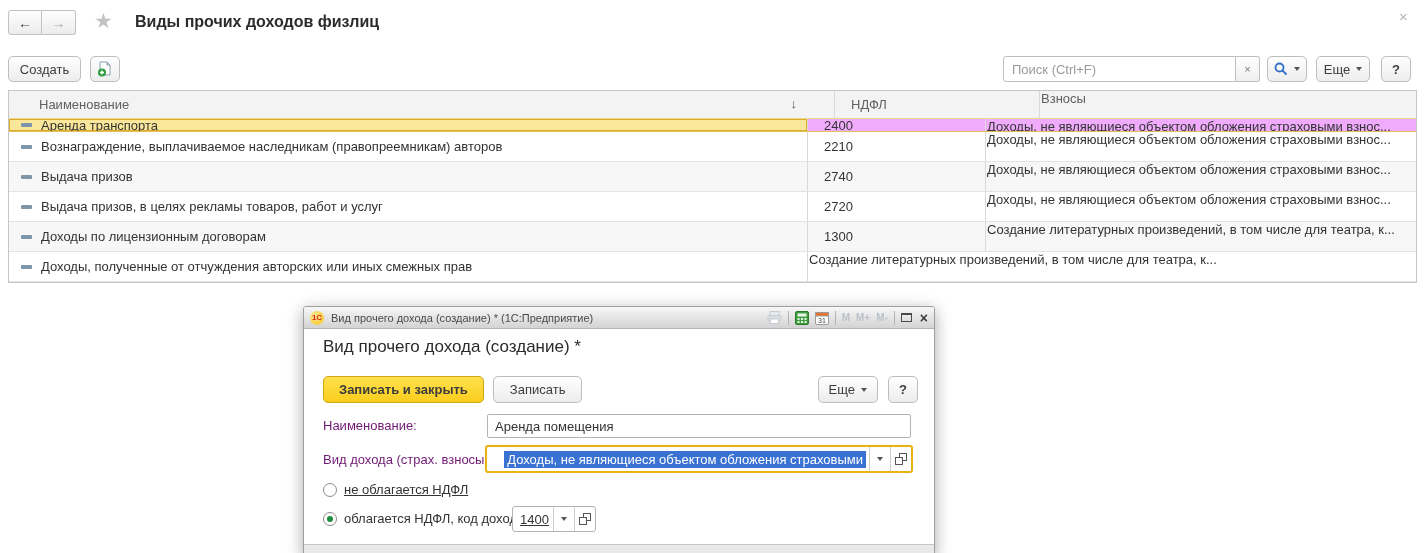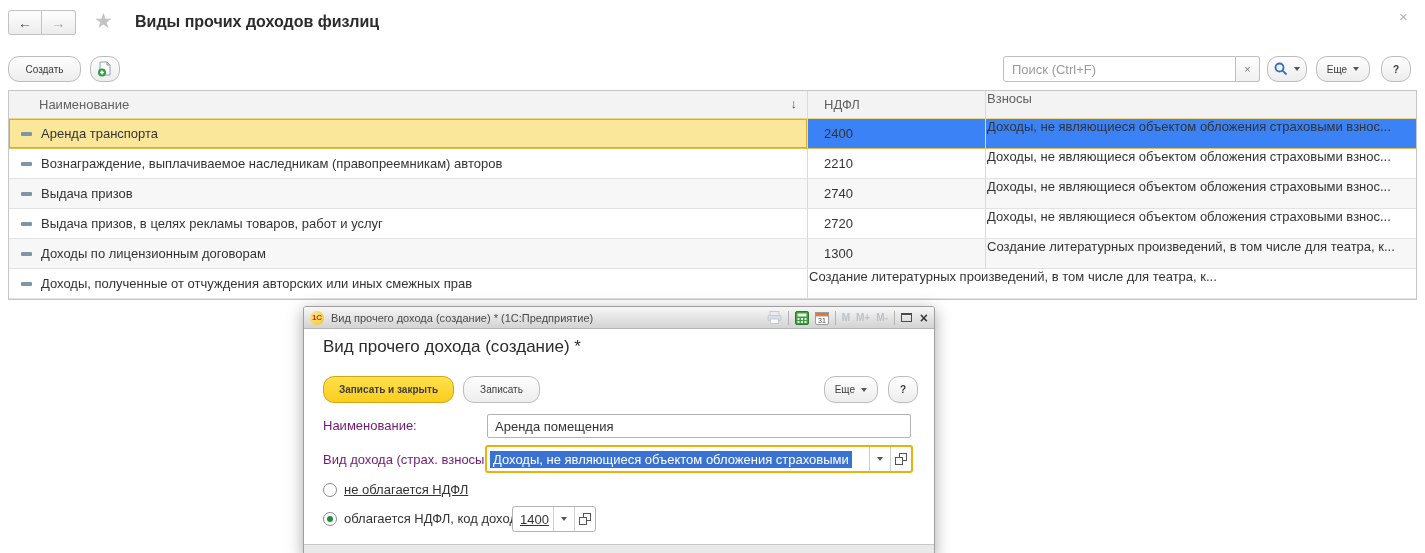--- a/index.html
+++ b/index.html
@@ -11,39 +11,39 @@
   .navbtn { width:34px; height:25px; background:linear-gradient(#fefefe,#ececec); border:1px solid #c2c2c2;
             display:flex; align-items:center; justify-content:center; font-size:14px; color:#444; cursor:default; }
   .navbtn.back { border-radius:3px 0 0 3px; }
   .navbtn.fwd  { border-radius:0 3px 3px 0; border-left:none; color:#a6a6a6; }
   .star { position:absolute; left:94px; top:9px; font-size:21px; color:#c3c3c3; }
   .page-title { position:absolute; left:135px; top:13px; font-size:16px; font-weight:bold; color:#2b2b2b; }
   .page-close { position:absolute; left:1399px; top:8px; font-size:15px; color:#b5b5b5; }
 
   
   .btn { display:inline-flex; align-items:center; justify-content:center; background:linear-gradient(#fefefe,#ededed);
-         border:1px solid #bdbdbd; border-radius:11px; color:#3c3c3c; font-size:10px; height:26px; }
+         border:1px solid #bdbdbd; border-radius:5px; color:#3c3c3c; font-size:13px; height:26px; }
   .tb-create { position:absolute; left:8px; top:56px; width:73px; }
   .tb-newicon { position:absolute; left:90px; top:56px; width:30px; }
   .tri { width:0; height:0; border-left:3.5px solid transparent; border-right:3.5px solid transparent; border-top:4px solid #555; margin-left:6px; }
   .search-wrap { position:absolute; left:990px; top:56px; width:270px; height:26px; display:flex;padding-left:13px; }
   .search-input { flex:1; border:1px solid #bfbfbf; border-radius:3px 0 0 3px; padding:0 8px; font-size:13px; color:#333; font-family:inherit; outline:none; background:#fff; }
   .search-input::placeholder { color:#9a9a9a; }
   .search-clear { width:24px; height:26px; border:1px solid #bfbfbf; border-left:none; border-radius:0 3px 3px 0;
                   background:linear-gradient(#fefefe,#f0f0f0); color:#777; font-size:11px; display:flex; align-items:center; justify-content:center; }
   .tb-mag  { position:absolute; left:1267px; top:56px; width:40px; }
   .tb-more { position:absolute; left:1316px; top:56px; width:54px; }
   .tb-help { position:absolute; left:1381px; top:56px; width:30px; font-weight:bold; }
 
   
   .grid { position:absolute; left:8px; top:90px; width:1409px; border:1px solid #c6c6c6; background:#fff; }
-  .g-head { display:flex; height:28px; background:#f3f3f3; border-bottom:1px solid #c9c9c9; color:#616161; font-size:13px; }
+  .g-head { display:flex; height:28px; background:#f3f3f3; border-bottom:1px solid #c9c9c9; color:#616161; font-size:13px;gap:27px; }
   .g-row  { display:flex; height:30px; border-bottom:1px solid #e3e3e3; color:#333; font-size:13px; background:#fff; }
   .g-row.alt { background:#f7f7f7; }
-  .g-row.selected { background:#3b82f6; border-top:1px solid #ecd68b; border-bottom:1px solid #e3bd55; height:31px; margin-top:-1px; }
+  .g-row.selected { background:#f0abfc; border-top:1px solid #ecd68b; border-bottom:1px solid #e3bd55; height:14px; margin-top:-1px; }
   .c-name { width:798px; display:flex; align-items:center; padding-left:12px; position:relative; overflow:hidden; white-space:nowrap; }
   .g-head .c-name { padding-left:30px; }
   .c-ndfl { width:178px; display:flex; align-items:center; padding-left:16px; border-left:1px solid #d9d9d9; }
   .c-vzn  { flex:1; display:flex; align-items:flex-start; padding-left:1px; border-left:1px solid #d9d9d9; overflow:hidden; white-space:nowrap; }
   .g-row.selected .c-name { background:#fae79a; box-shadow:inset 0 0 0 1px #dcab28; }
   .dash { display:inline-block; width:11px; height:4px; background:#7d96a9; border-radius:1px; margin-right:9px; flex:none; }
   .sort-arrow { position:absolute; right:10px; top:5px; color:#555; font-size:13px; }
 
   
   .dialog { position:absolute; left:303px; top:306px; width:632px; height:250px; background:#fff;
@@ -64,21 +64,21 @@
   .btn-primary { background:linear-gradient(#ffe14d,#fbcd1d); border:1px solid #d1a713; font-weight:bold; padding:0 15px; height:27px; }
   .btn-save { margin-left:9px; padding:0 16px; height:27px; }
   .btn-dlg-more { margin-left:auto; padding:0 10px; height:27px; }
   .btn-dlg-help { margin-left:10px; width:30px; height:27px; font-weight:bold; }
 
   .fld-label { position:absolute; left:19px; font-size:13px; color:#701a75; }
   .inp { position:absolute; left:183px; width:424px; height:24px; border:1px solid #b3b3b3; border-radius:2px;
          font-size:13px; color:#333; padding:0 7px; font-family:inherit; background:#fff; outline:none; }
   .combo { position:absolute; left:181px; top:138px; width:428px; height:28px; border:2px solid #e7b30e; border-radius:3px;
            background:#fff; display:flex; align-items:stretch; }
-  .combo .val { flex:1; display:flex; align-items:center; padding:0 3px; overflow:hidden; white-space:nowrap; }
+  .combo .val { flex:1; display:flex; align-items:center; padding:0 3px; overflow:hidden; white-space:nowrap;justify-content:flex-end; }
   .sel-text { background:#3a72d4; color:#fff; font-size:13px; padding:1px 3px; white-space:nowrap; }
   .combo-btn { width:21px; display:flex; align-items:center; justify-content:center; border-left:1px solid #cfcfcf; }
   .combo-btn .tri { margin:0; }
   .mini-combo { position:absolute; left:208px; top:199px; width:84px; height:26px; border:1px solid #b3b3b3; border-radius:3px;
                 background:#fff; display:flex; align-items:stretch; font-size:13px; color:#333;text-decoration:underline; }
   .mini-combo .val { flex:1; display:flex; align-items:center; padding-left:7px; }
   .radio-row { position:absolute; left:19px; display:flex; align-items:center; gap:7px; font-size:13px; color:#333; }
   .radio { width:14px; height:14px; border:1px solid #8a8a8a; border-radius:50%; background:#fff; flex:none; position:relative; }
   .radio.on::after { content:""; position:absolute; left:3px; top:3px; width:6px; height:6px; border-radius:50%; background:#1e8e3e; }
   .dlg-footer { position:absolute; left:0; right:0; top:237px; bottom:0; background:#e9e9e9; border-top:1px solid #c6c6c6; }

